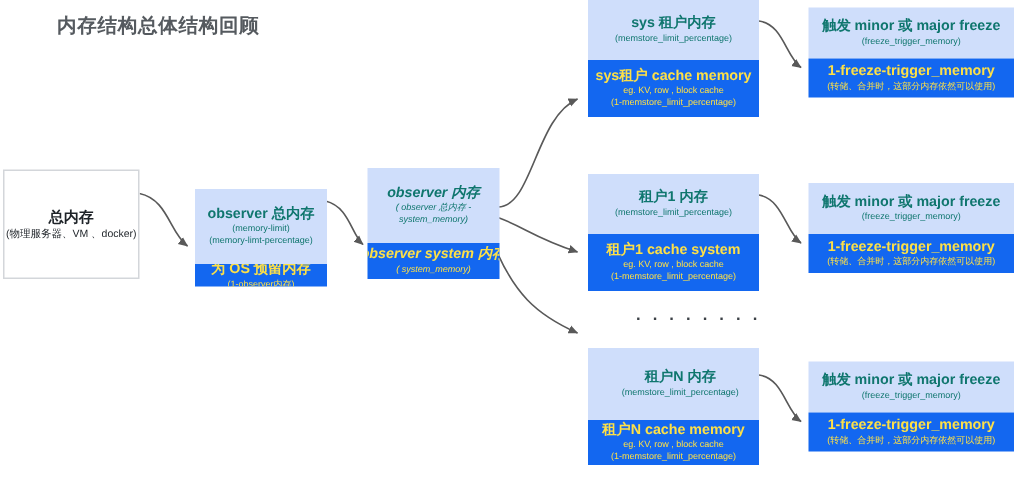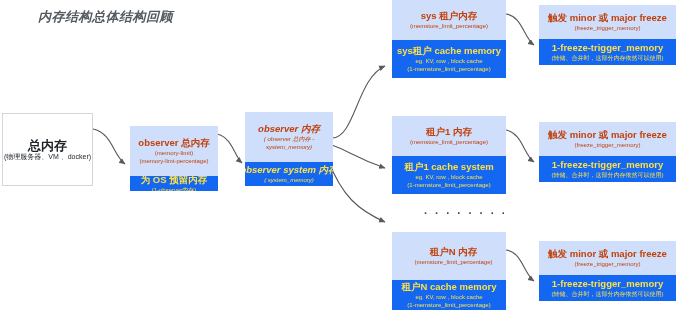--- a/index.html
+++ b/index.html
@@ -23,54 +23,53 @@
   }
   .title {
     position: absolute;
     left: 38px;
     top: 8px;
     font-size: 13px;
     font-weight: 600;
     color: #555a5f;
     letter-spacing: 0.5px;
     white-space: nowrap;
-    font-style: italic;
   }
   
   .box {
     position: absolute;
     box-sizing: border-box;
     display: flex;
     flex-direction: column;
   }
   .seg {
     box-sizing: border-box;
     display: flex;
     flex-direction: column;
     align-items: center;
     justify-content: center;
     text-align: center;
     padding: 2px 3px;
     overflow: hidden;
   }
   .seg-light {
     background: #cfdefb;
-    color: #c2410c;
+    color: #0f766e;
   }
   .seg-blue {
     background: #1367f0;
     color: #fde047;
   }
   .seg-white {
     background: #ffffff;
     border: 1px solid #d3d6da;
     color: #1e2328;
   }
   .t-main {
-    font-size: 13px;
+    font-size: 10px;
     font-weight: 700;
     line-height: 13px;
     white-space: nowrap;
   }
   .t-main-sm {
     font-size: 9.5px;
     font-weight: 700;
     line-height: 12px;
     white-space: nowrap;
   }

